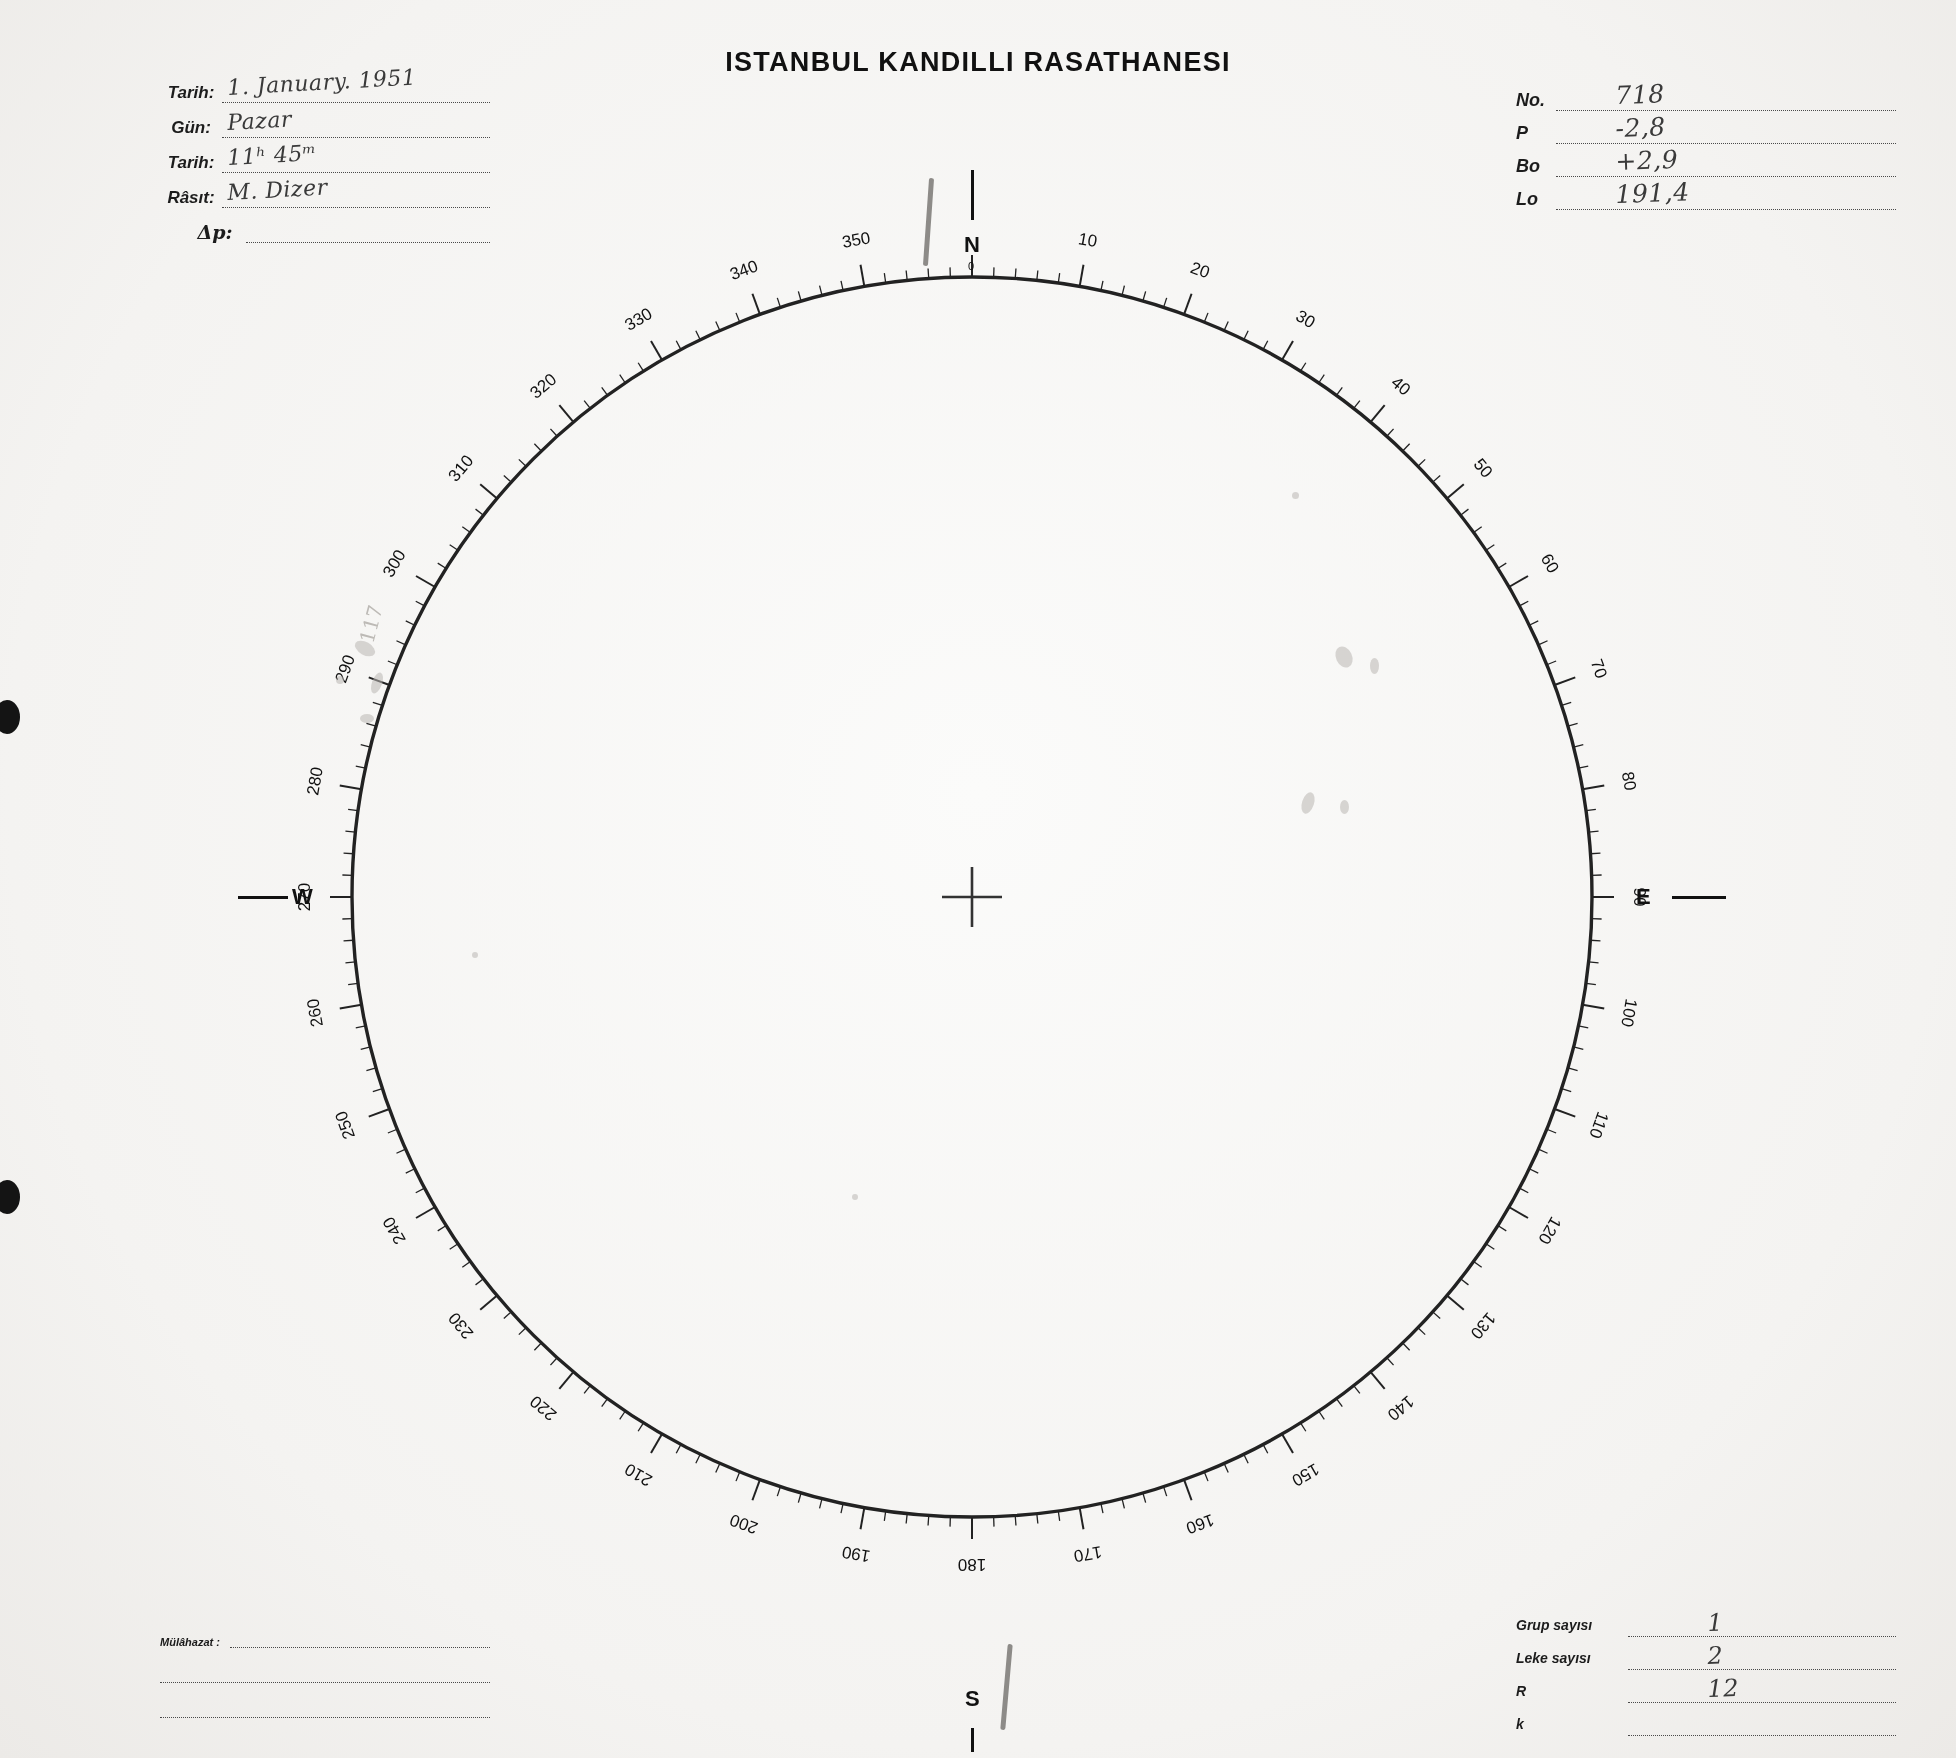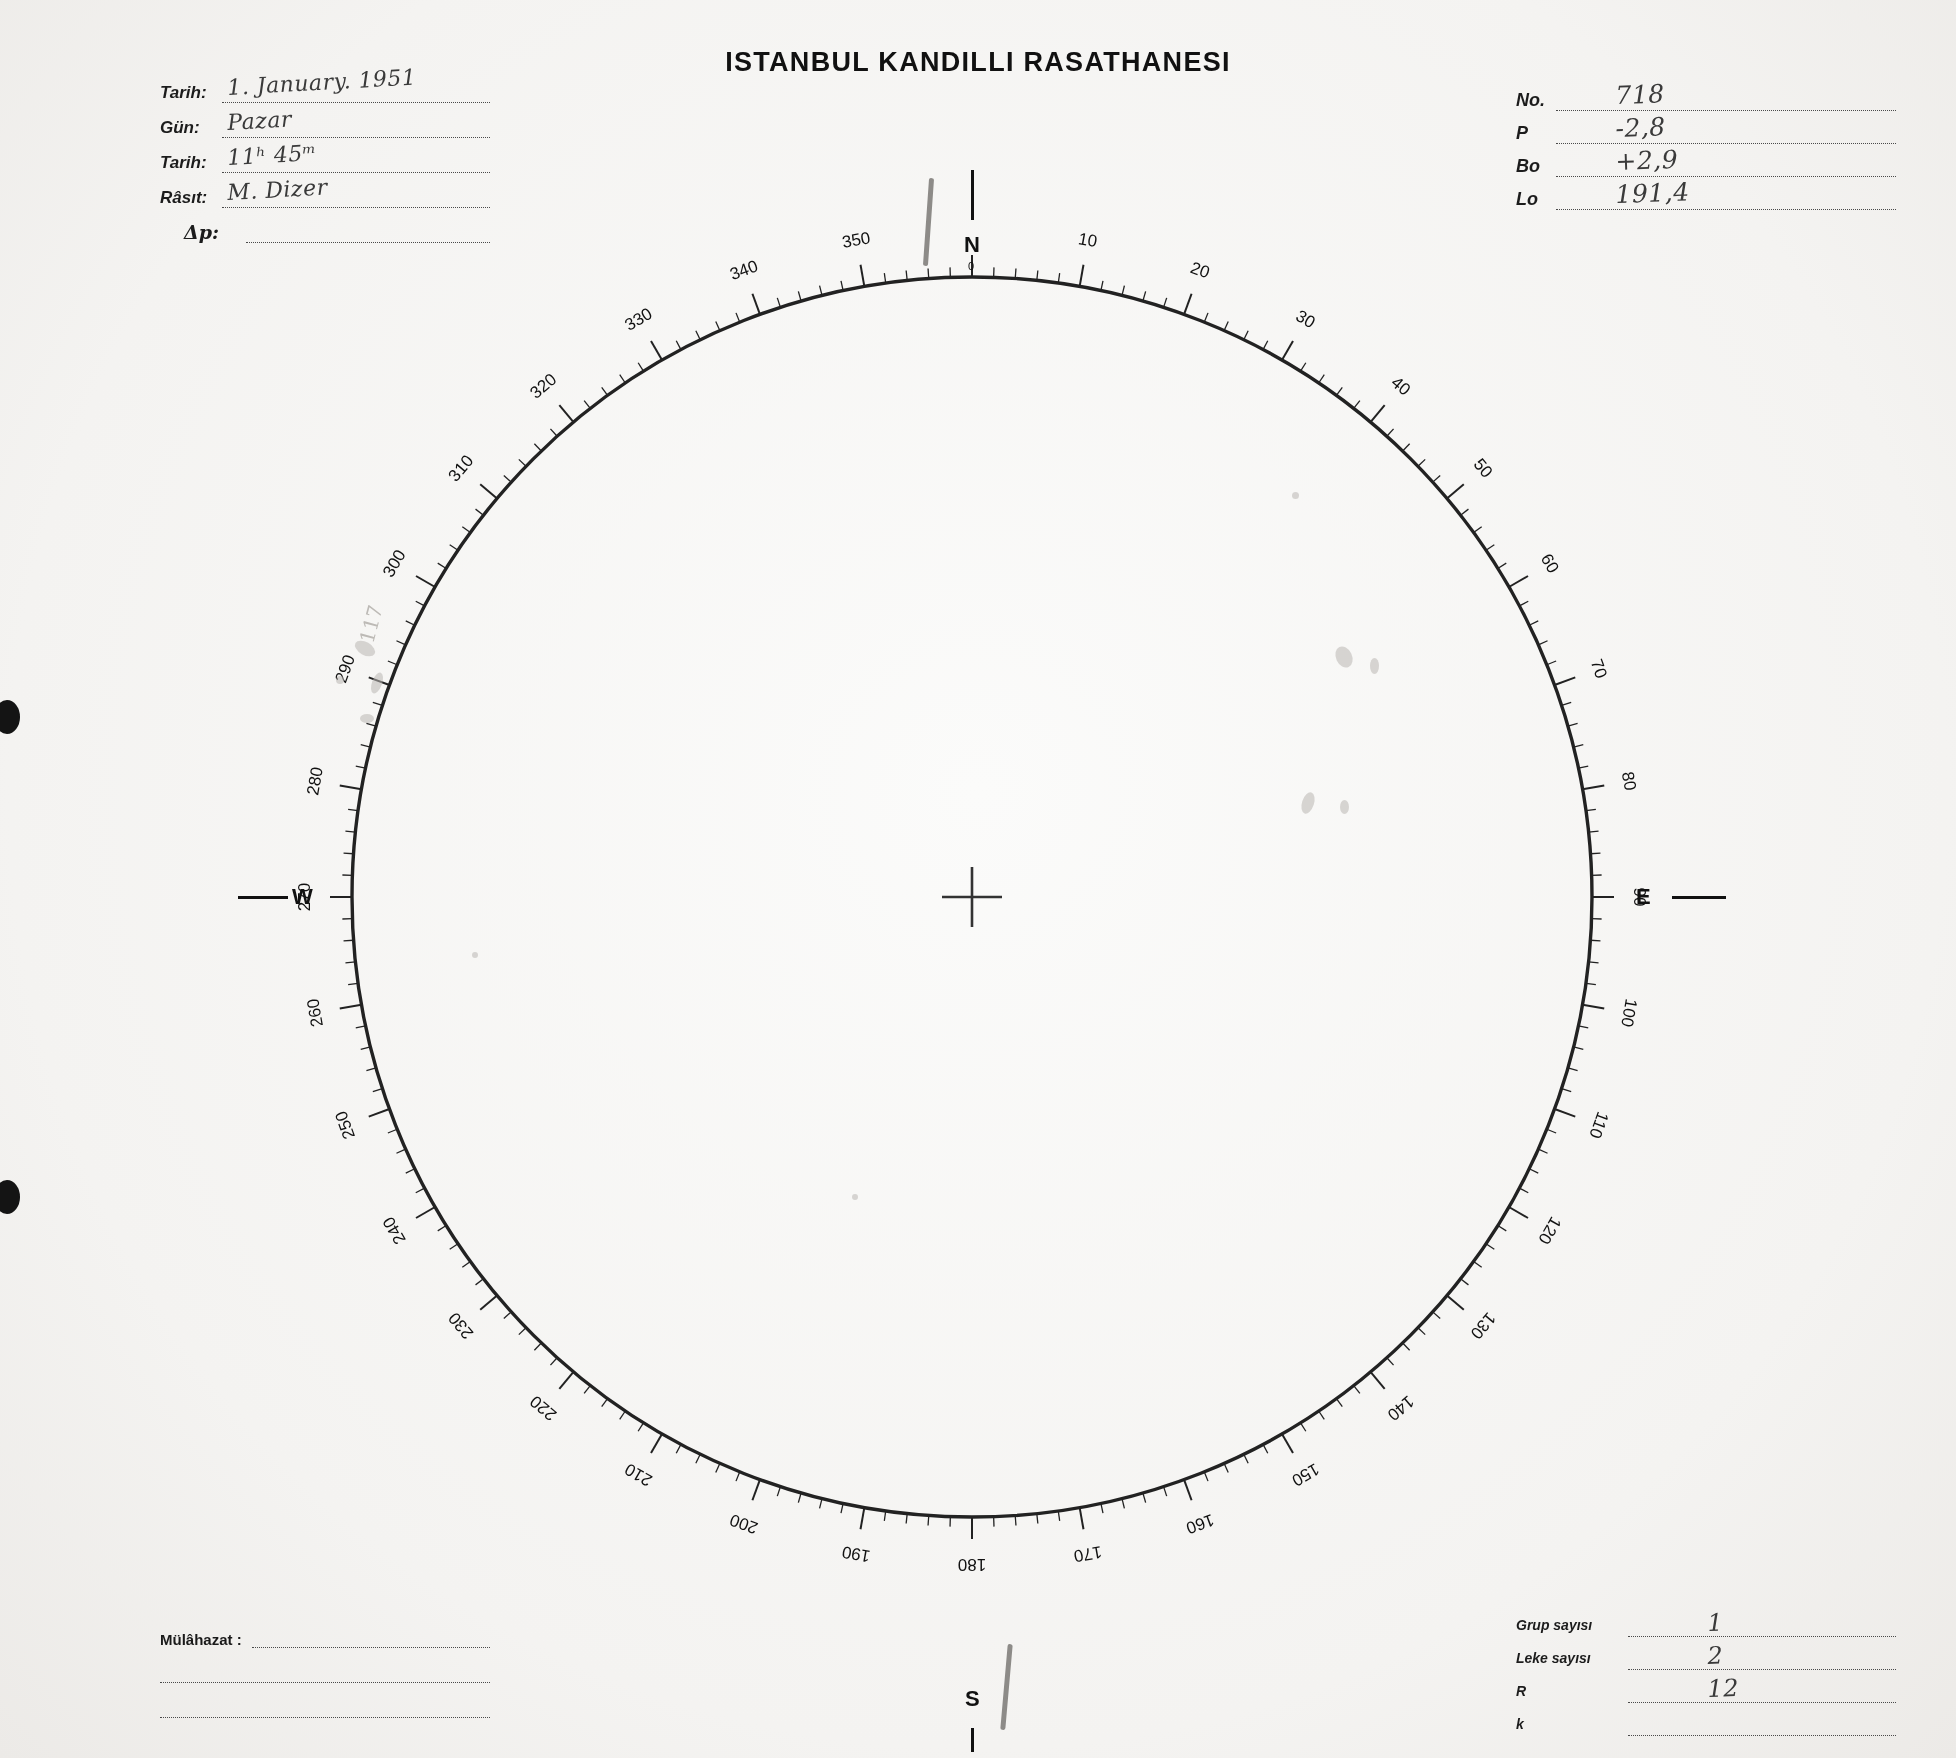--- a/index.html
+++ b/index.html
@@ -5,37 +5,37 @@
   html,body{margin:0;padding:0;background:#fafafa;}
   body{width:1956px;height:1758px;position:relative;overflow:hidden;
        font-family:"Liberation Sans",sans-serif;color:#1a1a1a;
        background:#f7f6f4;}
   .sheet{position:absolute;left:0;top:0;width:1956px;height:1758px;
          background:radial-gradient(ellipse at 50% 45%, #fbfbfa 0%, #f4f3f1 70%, #eceae7 100%);}
   
   .title{position:absolute;left:0;top:36px;width:1956px;text-align:center;
          font-size:27px;font-weight:bold;letter-spacing:1.3px;color:#111;margin-top:11px;}
   
-  .form-left{position:absolute;left:160px;top:68px;width:330px;font-size:17px;}
+  .form-left{position:absolute;left:160px;top:68px;width:330px;font-size:17px;text-align:center;}
   .form-row{display:flex;align-items:flex-end;height:35px;}
   .form-row .lab{font-style:italic;font-weight:bold;font-size:17px;white-space:nowrap;
                  width:62px;color:#1c1c1c;}
   .form-row .dots{flex:1;position:relative;height:26px;border-bottom:1.6px dotted #4a4a4a;}
   .hand{position:absolute;left:6px;bottom:2px;font-family:"DejaVu Serif",serif;
         font-style:italic;font-size:22px;color:#3a3a3a;white-space:nowrap;
         transform:rotate(-3.2deg);transform-origin:left bottom;letter-spacing:0.5px;}
   
   .form-right{position:absolute;right:60px;top:78px;width:380px;font-size:15px;}
   .fr-row{display:flex;align-items:flex-end;height:33px;}
   .fr-row .lab{font-weight:bold;font-size:18px;width:40px;color:#1c1c1c;font-style:italic;}
   .fr-row .dots{flex:1;position:relative;height:26px;border-bottom:1.6px dotted #4a4a4a;}
   .fr-row .hand{left:60px;font-size:25px;bottom:0px;transform:rotate(-2deg);}
   
   .remarks{position:absolute;left:160px;bottom:40px;width:330px;font-size:15px;}
-  .remarks .lab{font-weight:bold;font-size:15px;text-align:right;}
+  .remarks .lab{font-style:italic;font-weight:bold;font-size:11px;text-align:right;}
   .rline{height:34px;border-bottom:1.6px dotted #4a4a4a;}
   .rhead{display:flex;align-items:flex-end;height:34px;}
   .rhead .dots{flex:1;height:26px;border-bottom:1.6px dotted #4a4a4a;margin-left:10px;}
   
   .counts{position:absolute;right:60px;bottom:18px;width:380px;font-size:14px;}
   .c-row{display:flex;align-items:center;height:33px;}
   .c-row .lab{font-weight:bold;font-style:italic;font-size:14px;width:112px;color:#1c1c1c;}
   .c-row .dots{flex:1;position:relative;height:24px;border-bottom:1.6px dotted #4a4a4a;}
   .c-row .hand{left:80px;font-size:24px;bottom:-1px;transform:rotate(-2deg);}
   

